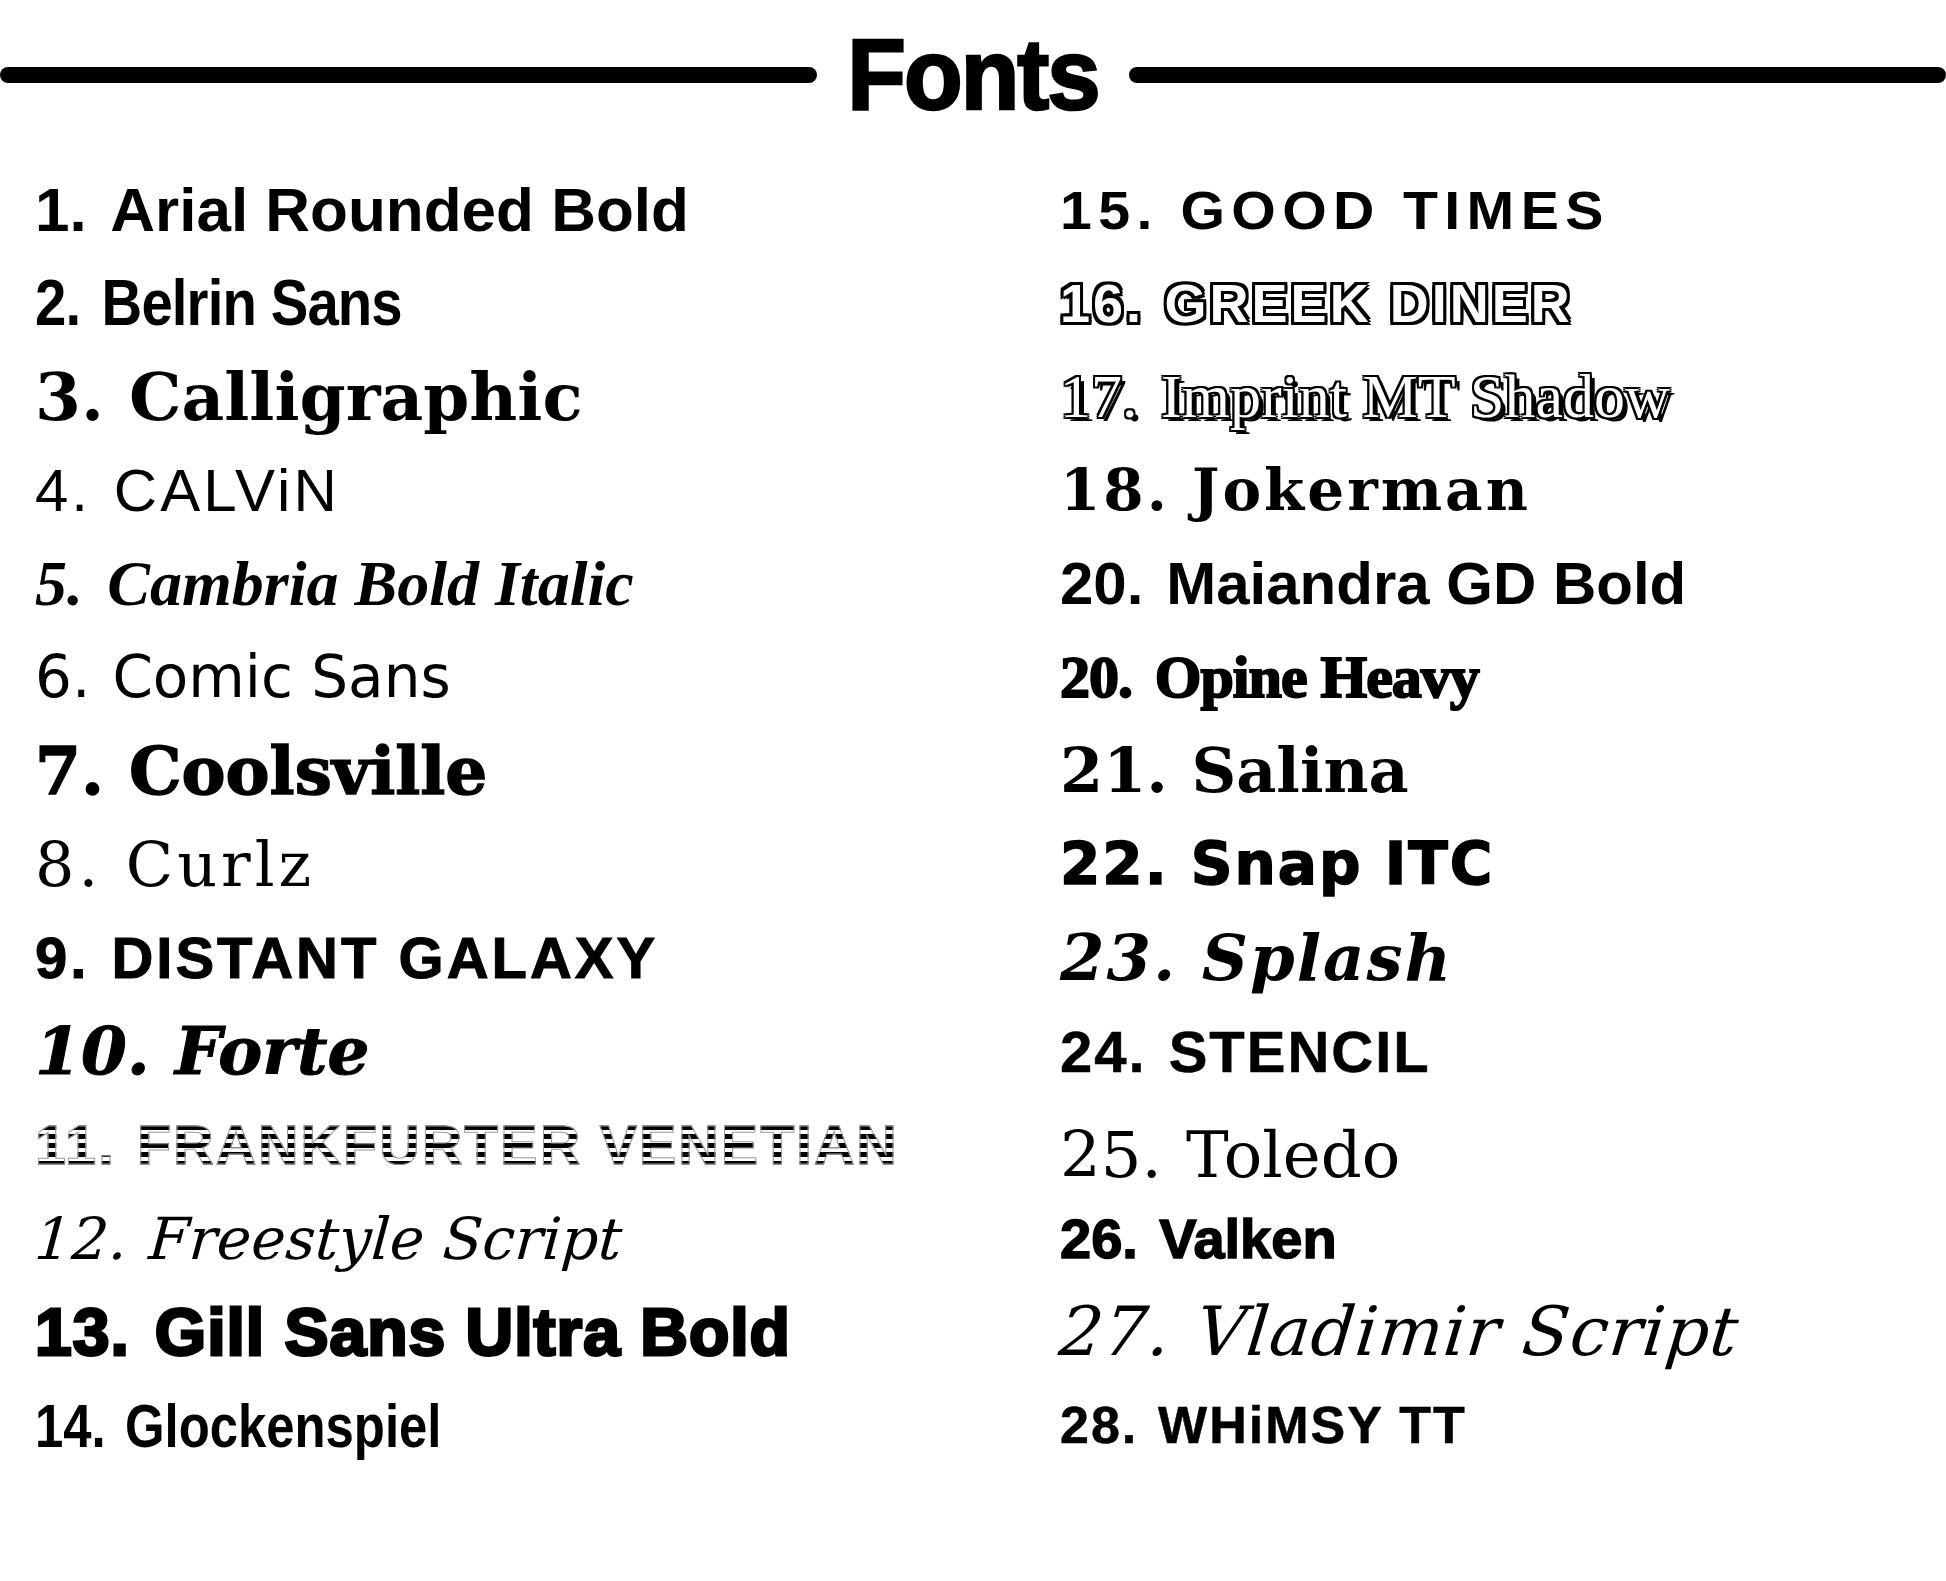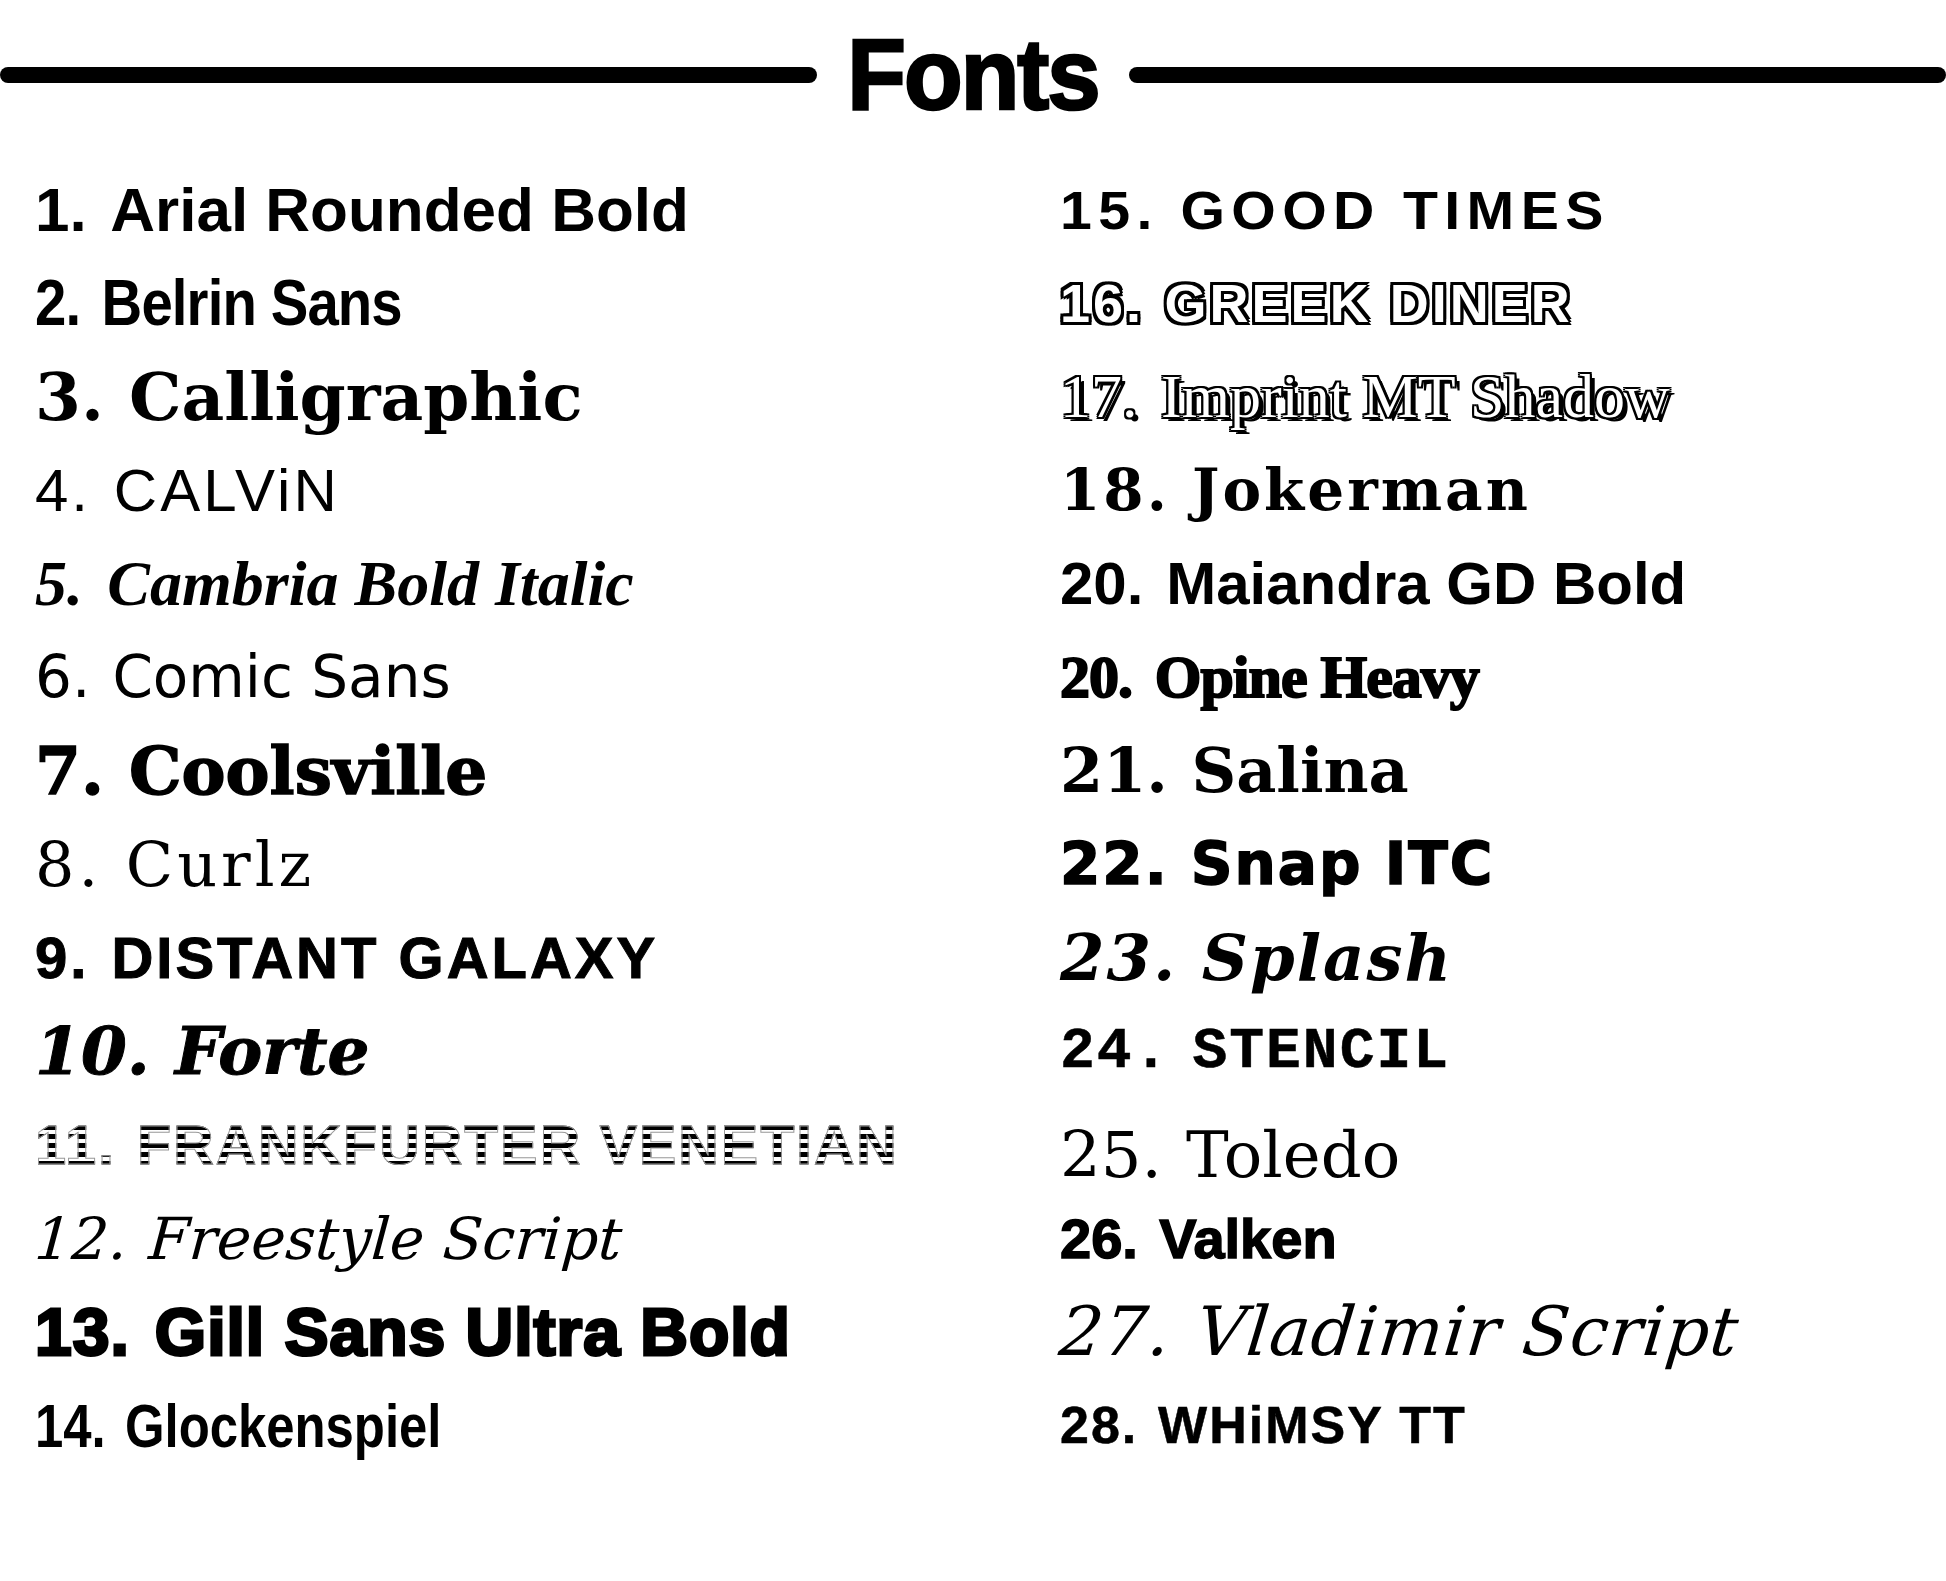--- a/index.html
+++ b/index.html
@@ -90,21 +90,21 @@
                       -3px 0 0 #000, 3px 0 0 #000, 0 -3px 0 #000, 0 3px 0 #000; }
   .f17 { font-family: "Liberation Serif", serif; font-weight: 400; font-size: 62px; color: #fff;
          text-shadow: -2px -2px 0 #000, 2px -2px 0 #000, -2px 2px 0 #000, 2px 2px 0 #000,
                       -2px 0 0 #000, 2px 0 0 #000, 0 -2px 0 #000, 0 2px 0 #000, 5px 4px 0 #000; }
   .f18 { font-family: "DejaVu Serif", serif; font-weight: bold; font-size: 58px; letter-spacing: 3px; }
   .f19 { font-family: "Liberation Sans", sans-serif; font-weight: bold; font-size: 60px; }
   .f20 { font-family: Liberation Serif, serif; font-weight: 900; font-size: 60px; -webkit-text-stroke: 2px #000; letter-spacing: -1px; }
   .f21 { font-family: "DejaVu Serif", serif; font-weight: bold; font-size: 62px; }
   .f22 { font-family: "DejaVu Sans", sans-serif; font-weight: 900; font-size: 58px; -webkit-text-stroke: 1.5px #000; letter-spacing: 2px; }
   .f23 { font-family: "DejaVu Serif", serif; font-weight: bold; font-style: italic; font-size: 64px; letter-spacing: 2px; }
-  .f24 { font-family: Liberation Mono, monospace; font-weight: 900; font-size: 58px; letter-spacing: 2px; -webkit-text-stroke: 0.5px #000; }
+  .f24 { font-family: Liberation Sans, sans-serif; font-weight: 900; font-size: 58px; letter-spacing: 2px; -webkit-text-stroke: 0.5px #000; }
   .f25 { font-family: "DejaVu Serif", serif; font-weight: 400; font-size: 64px; align-items: flex-end; }
   .f26 { font-family: "Liberation Sans", sans-serif; font-weight: 900; font-size: 56px; -webkit-text-stroke: 1.5px #000; }
   .f27 { font-family: "DejaVu Serif", serif; font-style: italic; font-weight: 400; font-size: 68px; transform: skewX(-6deg); letter-spacing: 1px; }
   .f28 { font-family: "Liberation Sans", sans-serif; font-weight: 900; font-size: 52px; letter-spacing: 2px; -webkit-text-stroke: 0.5px #000; }
 </style>
 </head>
 <body>
 
 <div class="page">
 

